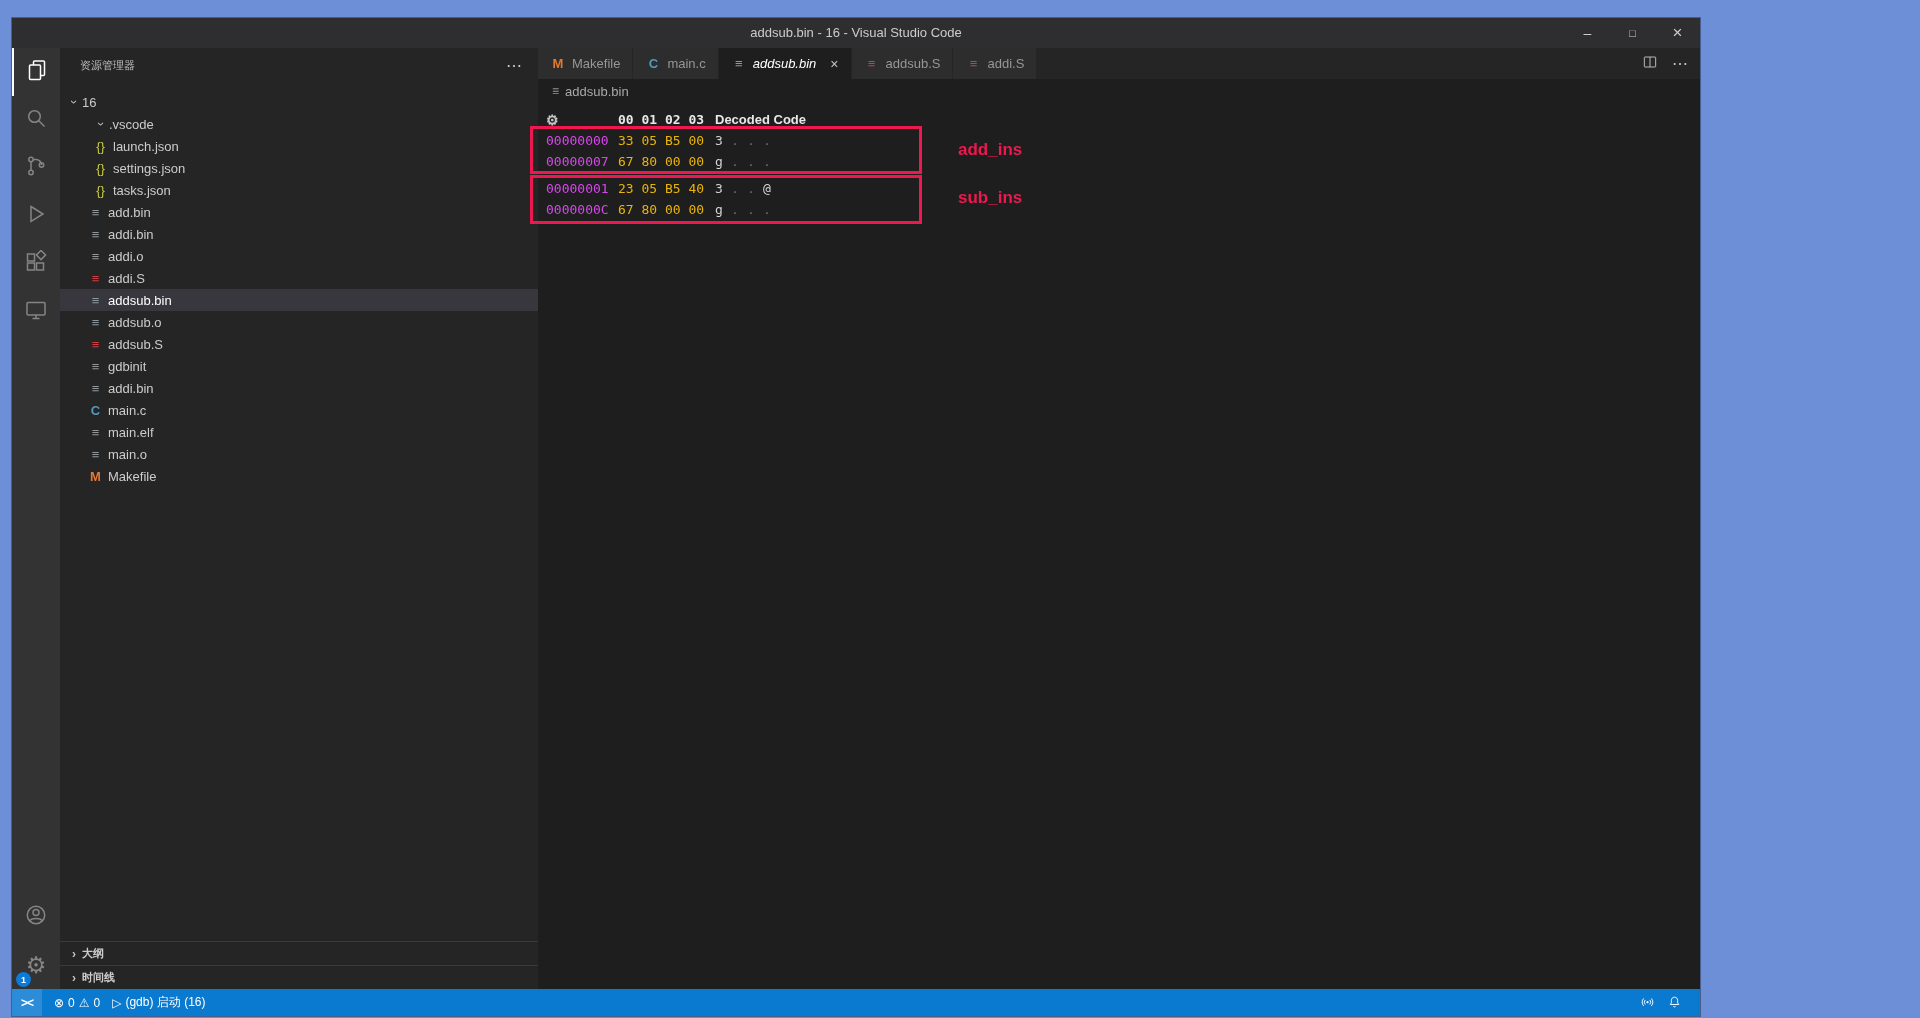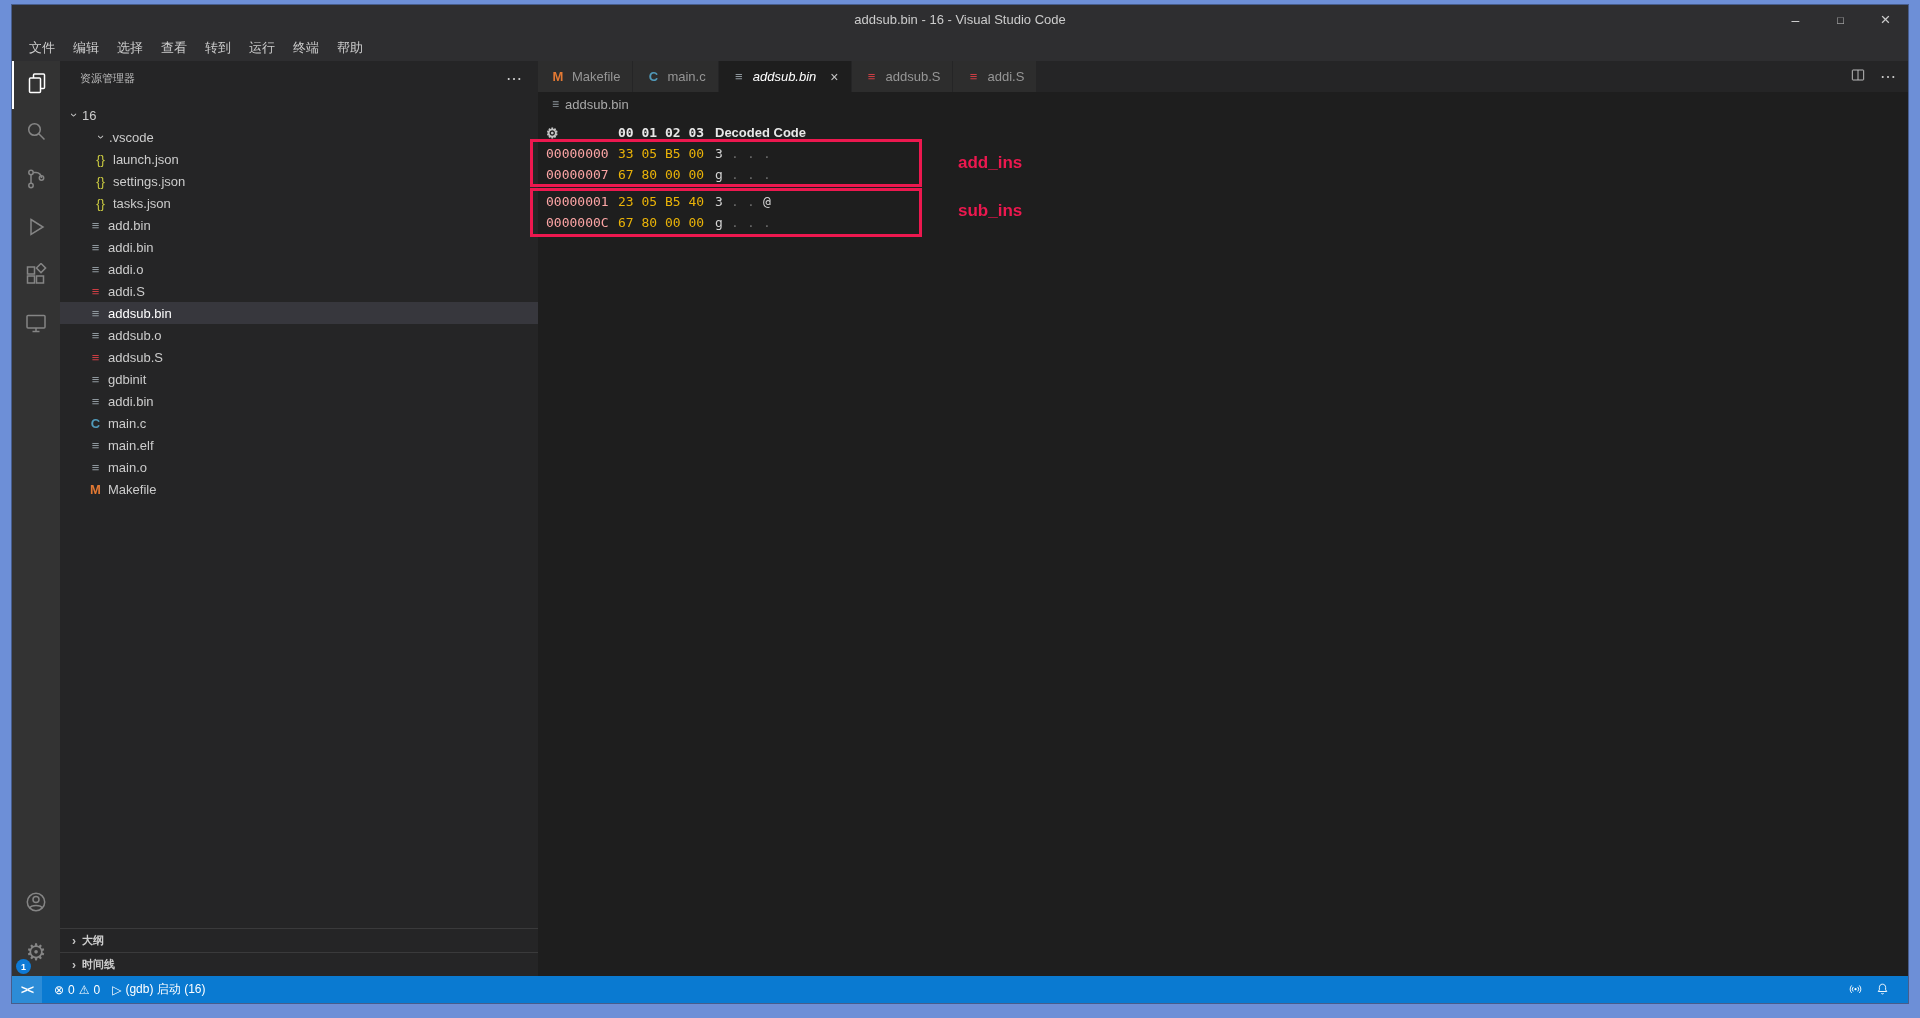--- a/index.html
+++ b/index.html
@@ -1,18 +1,18 @@
 <!DOCTYPE html>
 <html><head>
 <meta charset="utf-8">
 <style>
   *{margin:0;padding:0;box-sizing:border-box}
   html,body{width:1920px;height:1018px}
   body{background:#6d8fd7;font-family:"Liberation Sans",sans-serif;position:relative;overflow:hidden}
-  .window{position:absolute;left:12px;top:5px;width:1896px;height:998px;background:#1e1e1e;display:flex;flex-direction:column;box-shadow:0 0 0 1px rgba(0,0,0,.35)}
+  .window{position:absolute;left:12px;top:18px;width:1688px;height:998px;background:#1e1e1e;display:flex;flex-direction:column;box-shadow:0 0 0 1px rgba(0,0,0,.35)}
 
   
   .titlebar{height:30px;background:#2e2e30;position:relative;flex:none}
   .title{position:absolute;left:0;right:0;top:0;line-height:30px;text-align:center;color:#cccccc;font-size:13px}
   .wcontrols{position:absolute;right:0;top:0;height:30px;display:flex;z-index:2}
   .wbtn{width:45px;height:30px;display:flex;align-items:center;justify-content:center;color:#cccccc;font-size:14px}
   .wbtn.max{font-size:11px}
   .wbtn.close{font-size:17px}
 
   
@@ -64,21 +64,21 @@
   .tab-actions{position:absolute;right:12px;top:0;height:31px;display:flex;align-items:center;gap:14px;color:#c5c5c5}
   .tab-actions svg{width:16px;height:16px;fill:none;stroke:currentColor;stroke-width:1.4}
   .more-glyph{font-size:16px}
   .breadcrumb{height:24px;display:flex;align-items:center;padding-left:14px;font-size:13px;color:#a9a9a9;gap:6px;flex:none}
   .bc-icon{color:#8f989e;font-size:12px}
 
   
   .hexarea{flex:1;padding:6px 0 0 8px;font-family:"DejaVu Sans Mono",monospace;font-size:13px}
   .hexhead{height:21px;display:flex;align-items:center;color:#e8e8e8;font-weight:bold}
   .hexrow{height:21px;display:flex;align-items:center}
-  .addr{width:72px;color:#fca5a5;flex:none}
+  .addr{width:72px;color:#d946ef;flex:none}
   .bytes{width:97px;color:#eab308;flex:none}
   .dcell{width:16px;color:#d4d4d4;display:inline-block;flex:none}
   .dcell.dim{color:#6b6b6b}
   .gearcell{width:72px;color:#c5c5c5;font-family:"Liberation Sans",sans-serif;font-size:14px;flex:none}
   .colshead{width:97px;flex:none}
   .dechead{font-family:"Liberation Sans",sans-serif;font-size:13px}
   .grp2{margin-top:6px}
 
   
   .annbox{position:absolute;border:3px solid #ed184f;z-index:5;pointer-events:none}
@@ -103,30 +103,20 @@
 
   <div class="titlebar">
     <span class="title">addsub.bin - 16 - Visual Studio Code</span>
     <div class="wcontrols">
       <span class="wbtn">–</span>
       <span class="wbtn max">□</span>
       <span class="wbtn close">×</span>
     </div>
   </div>
 
-  <div class="menubar">
-    <span class="menuitem">文件</span>
-    <span class="menuitem">编辑</span>
-    <span class="menuitem">选择</span>
-    <span class="menuitem">查看</span>
-    <span class="menuitem">转到</span>
-    <span class="menuitem">运行</span>
-    <span class="menuitem">终端</span>
-    <span class="menuitem">帮助</span>
-  </div>
 
   <div class="main">
 
     <div class="activitybar">
       <div class="abtn active">
         <span>
           <svg viewBox="0 0 24 24">
               <rect x="8.5" y="3" width="11" height="14.5" rx="1"></rect>
               <rect x="4.5" y="7" width="11" height="14.5" rx="1" fill="#333333"></rect>
             </svg>

